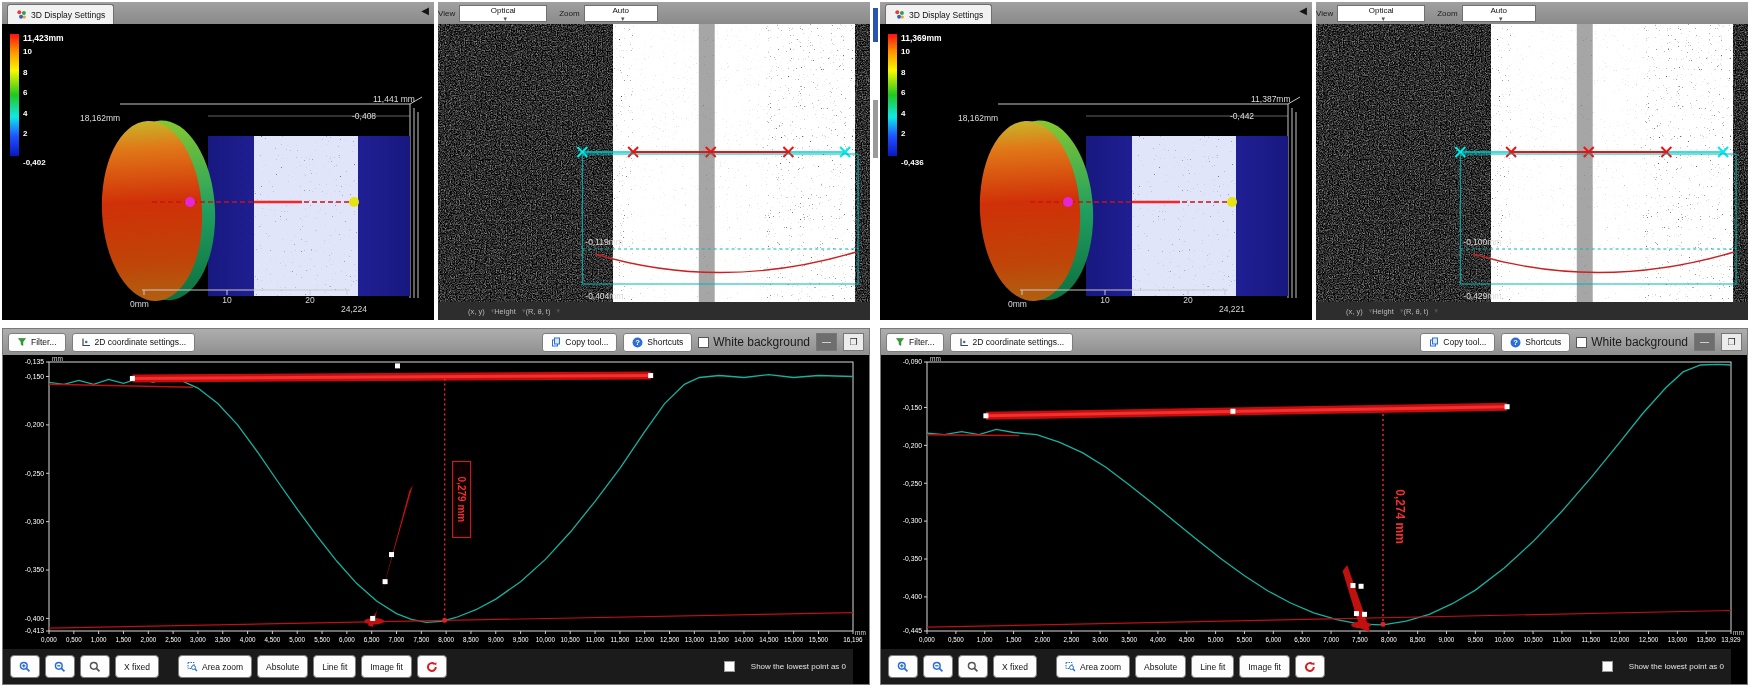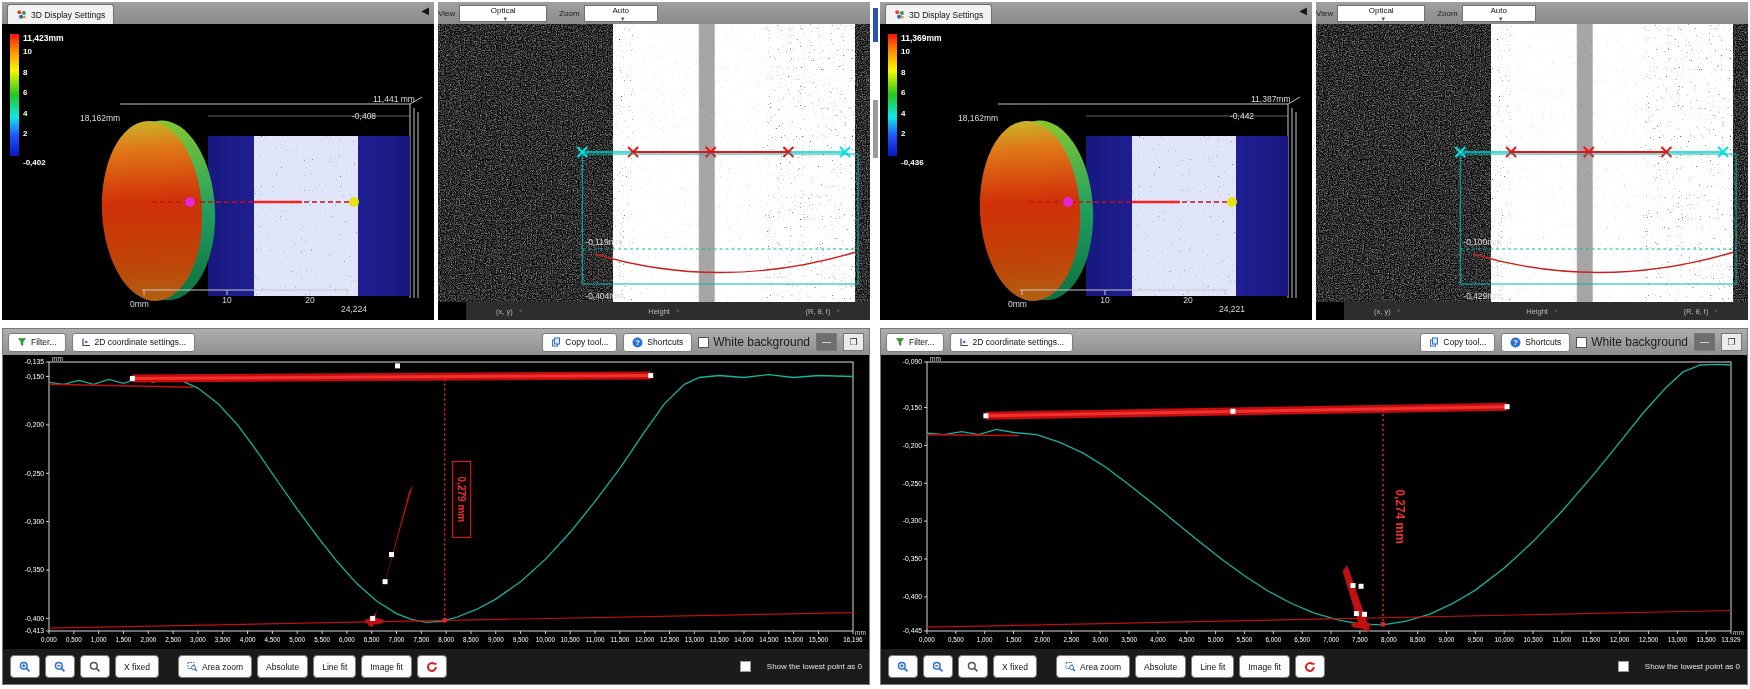--- a/index.html
+++ b/index.html
@@ -14,33 +14,33 @@
   .tab{background:#f2f2f2;height:19px;margin-left:5px;padding:0 8px;display:flex;align-items:center;gap:4px;
        border:1px solid #6f6f6f;border-bottom:none;border-radius:3px 3px 0 0;font-size:8.5px;color:#111;}
   .collapse{position:absolute;right:5px;top:4px;font-size:10px;color:#141414;line-height:1;cursor:pointer;}
   .viewport3d{position:relative;height:296px;}
   .viewport3d svg,.opt-view svg{position:absolute;inset:0;width:100%;height:100%;}
   .opt-toolbar{height:22px;background:linear-gradient(#a0a0a0,#8a8a8a);display:flex;align-items:center;gap:4px;padding:0 0;font-size:8px;color:#1c1c1c;}
   .select{background:#fff;border:1px solid #707070;height:15px;display:flex;align-items:center;justify-content:space-between;font-size:8px;padding:0 4px;color:#111;flex-direction:column;}
   .sel-view{width:78px;} .sel-zoom{width:64px;}
   .chev{font-size:7px;color:#555;margin-left:4px;}
   .opt-view{position:relative;height:278px;background:#eab308;}
-  .opt-status{height:18px;background:#2d2d2d;color:#b8b8b8;font-size:7.5px;display:flex;align-items:center;justify-content:space-between;padding:0 30px;margin-left:28px;}
+  .opt-status{height:18px;background:#2d2d2d;color:#b8b8b8;font-size:7.5px;display:flex;align-items:center;padding:0 30px;}
   .st{display:flex;align-items:center;gap:2px;cursor:pointer;}
   .bwin{position:absolute;left:0;right:0;top:326px;height:357px;background:#000;border:1px solid #7a7a7a;box-sizing:border-box;}
   .btoolbar{height:26px;background:linear-gradient(#aeaeae,#8f8f8f);display:flex;align-items:center;gap:6px;padding:0 5px;}
   .btn{background:#fdfdfd;border:1px solid #7d7d7d;border-radius:3px;height:19px;display:inline-flex;align-items:center;gap:4px;padding:0 8px;font-size:8.5px;color:#111;white-space:nowrap;cursor:pointer;}
   .spacer{flex:1;}
   .chkwrap{display:flex;align-items:center;gap:4px;font-size:12px;color:#1a1a1a;cursor:pointer;}
   .chk{width:9px;height:9px;background:#fff;border:1px solid #555;display:inline-block;}
   .winbtn{width:19px;height:16px;border:1px solid #777;display:inline-flex;align-items:center;justify-content:center;font-size:9px;cursor:pointer;}
   .winbtn.min{background:#6e6e6e;color:#fff;} .winbtn.max{background:#ececec;color:#222;}
   .chart-area{position:absolute;top:26px;left:0;right:0;height:294px;background:#000;}
   .chart-area svg{width:100%;height:100%;display:block;}
-  .chart-tb{position:absolute;bottom:0;left:0;right:0;height:35px;background:#1b1b1b;display:flex;align-items:center;gap:5px;padding:0 7px;}
+  .chart-tb{position:absolute;bottom:0;left:0;right:16px;height:35px;background:#1b1b1b;display:flex;align-items:center;gap:5px;padding:0 7px;}
   .chart-tb .btn{height:23px;border-radius:4px;font-size:8.5px;}
   .gapL{margin-left:14px;}
   .lowest{margin-left:auto;color:#e2e2e2;font-size:8px;display:flex;gap:16px;align-items:center;cursor:pointer;}
   .chkd{width:9px;height:9px;background:#fff;border:1px solid #999;display:inline-block;}
   .dockbar{position:absolute;width:5px;}
   .dock-blue{left:873px;top:8px;height:34px;background:#2a52b0;}
   .dock-gray{left:873px;top:100px;height:58px;background:#9a9a9a;}
   svg text{font-family:"Liberation Sans",sans-serif;}
   .t9{font-size:8.5px;fill:#dedede;} .t9b{font-size:8.5px;fill:#fff;font-weight:bold;}
   .t8{font-size:8px;fill:#fff;font-weight:bold;} .tlab{font-size:8.5px;fill:#ddd;}

